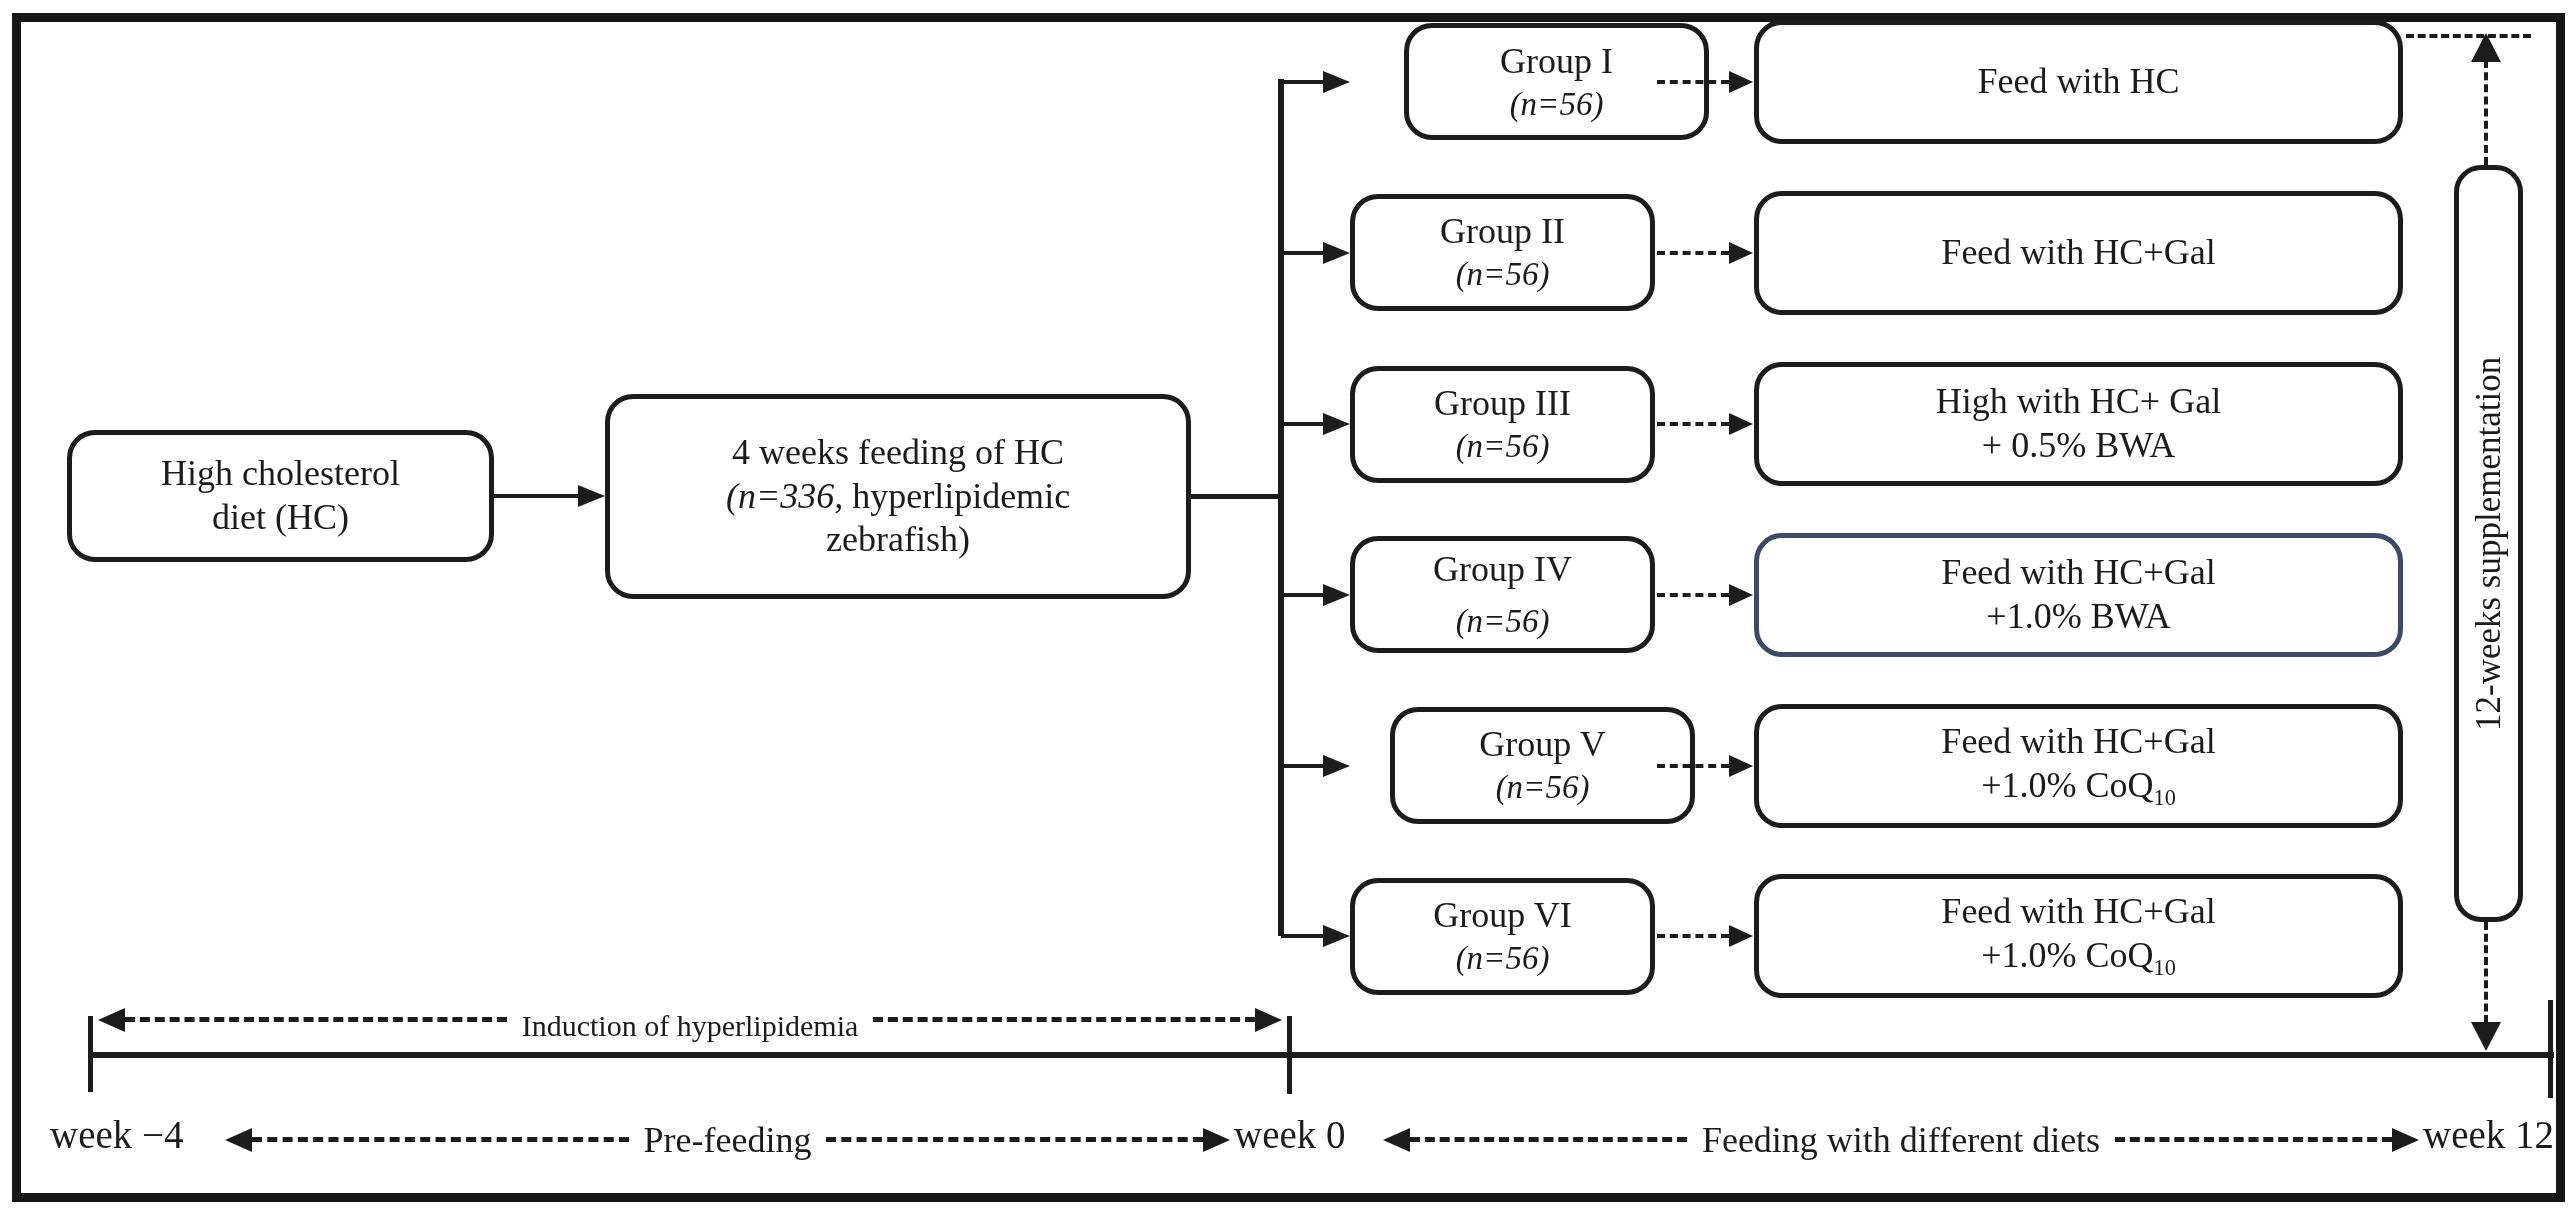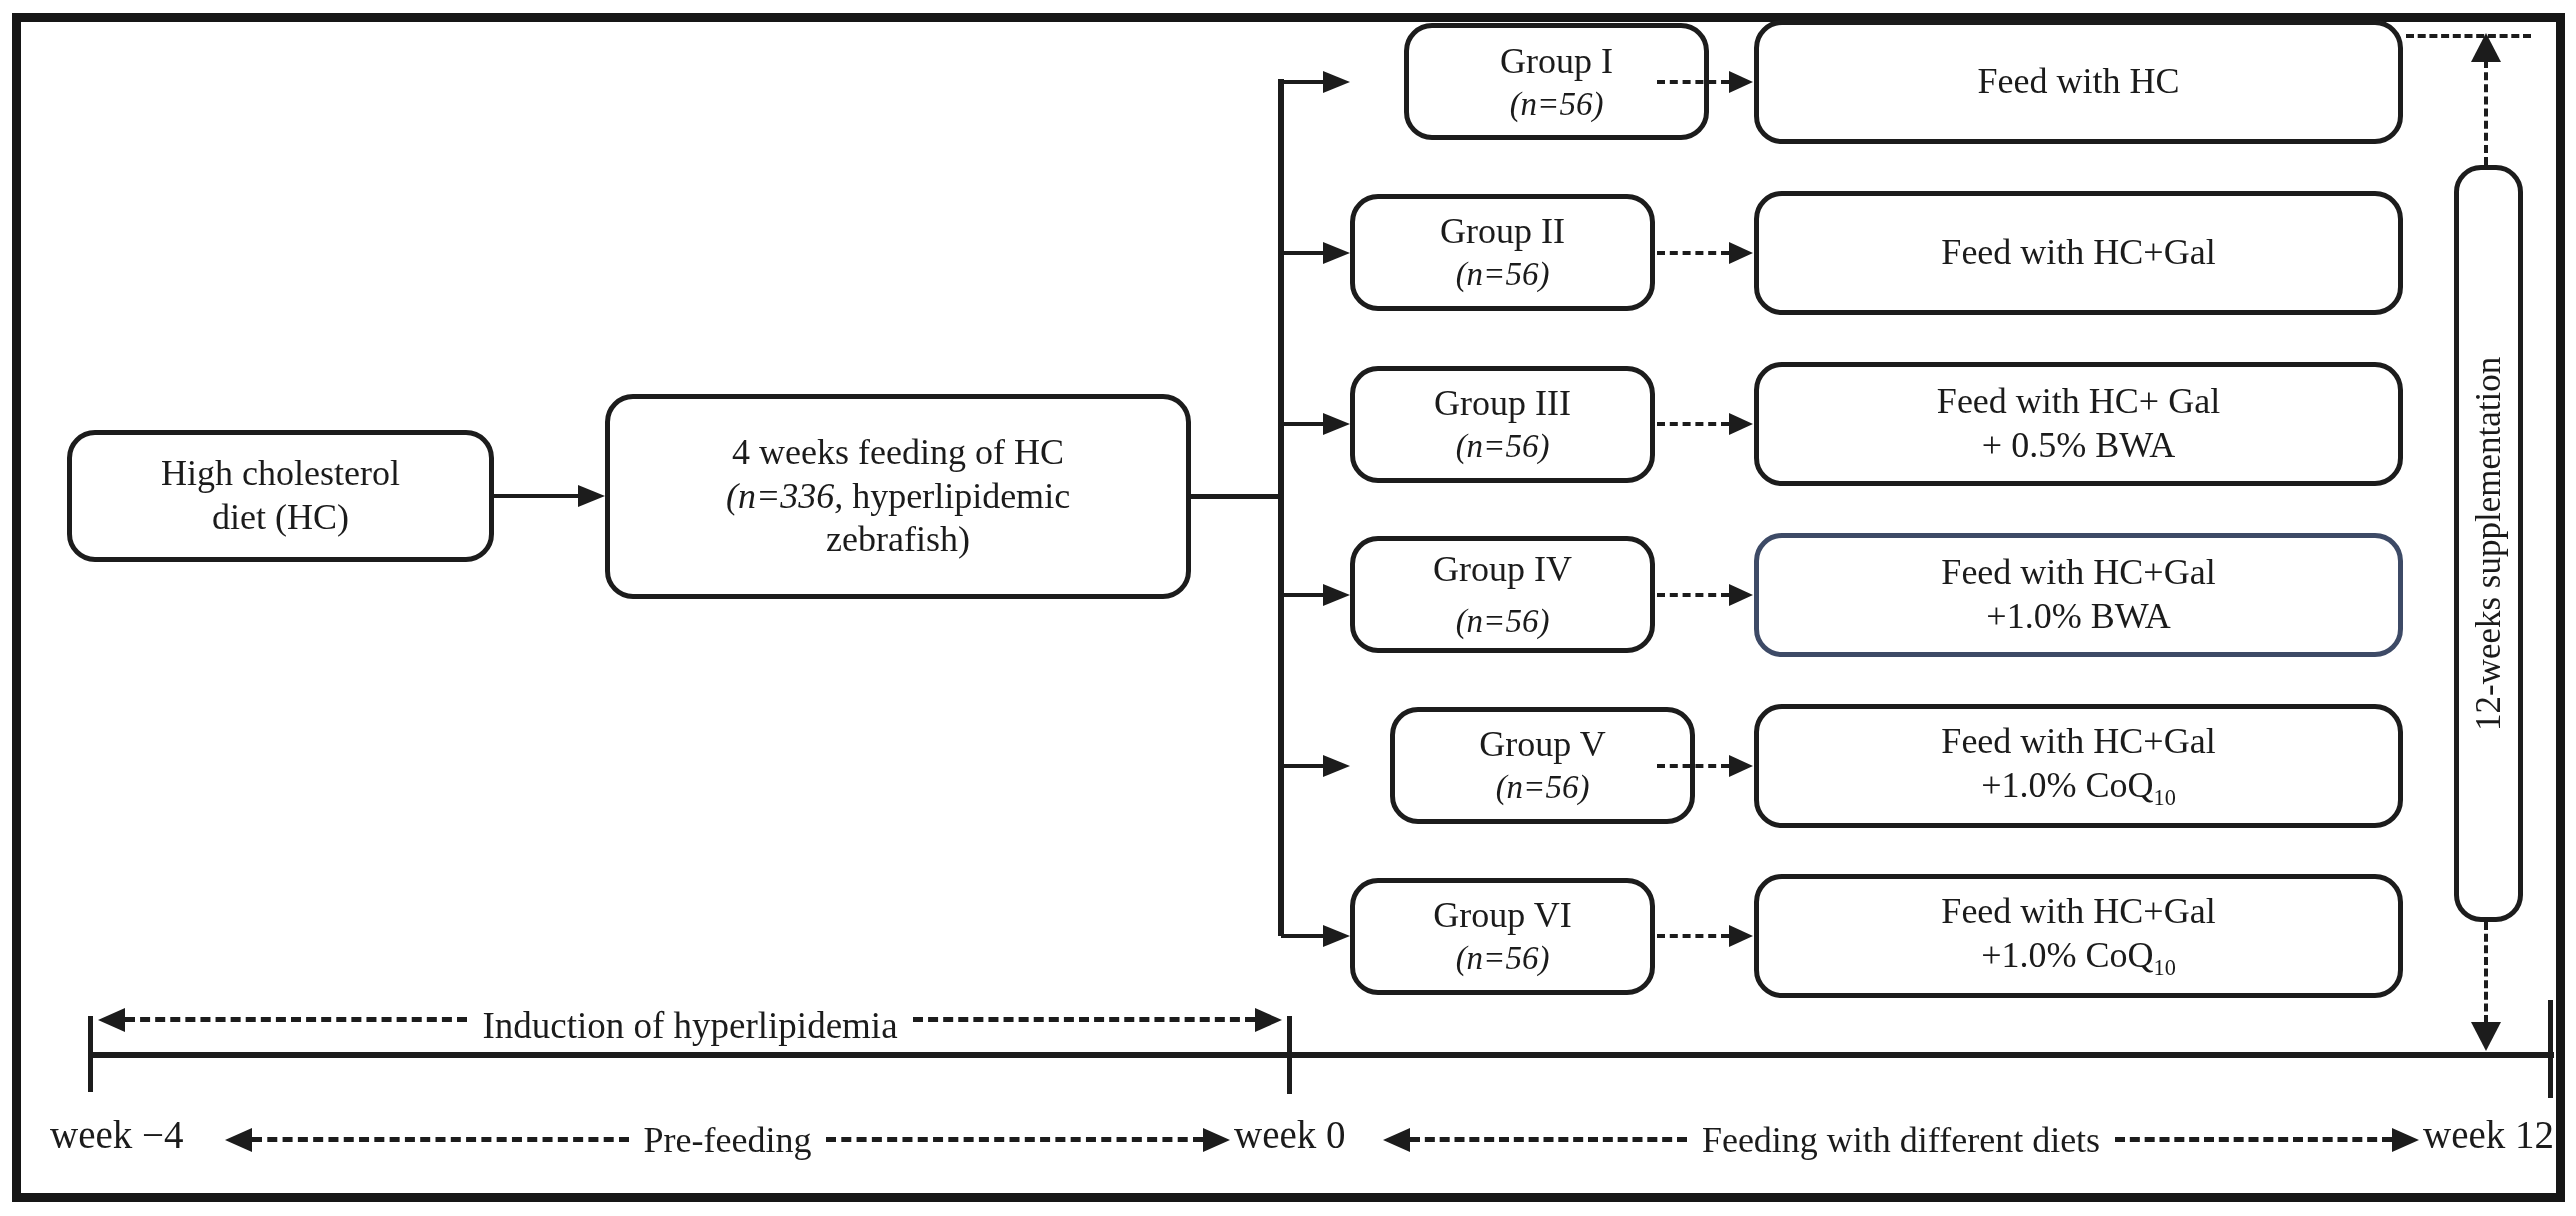--- a/index.html
+++ b/index.html
@@ -142,21 +142,21 @@
       <div class="hd"></div>
     </div>
 
   <div class="abs node" style="left:1754px;top:20px;width:649px;height:124px;">
       <span>Feed with HC</span>
     </div>
   <div class="abs node" style="left:1754px;top:191px;width:649px;height:124px;">
       <span>Feed with HC+Gal</span>
     </div>
   <div class="abs node" style="left:1754px;top:362px;width:649px;height:124px;">
-      <span>Feed with HC+ Gal</span>
+      <span>High with HC+ Gal</span>
       <span class="l2">+ 0.5% BWA</span>
     </div>
   <div class="abs node navy" style="left:1754px;top:533px;width:649px;height:124px;">
       <span>Feed with HC+Gal</span>
       <span class="l2">+1.0% BWA</span>
     </div>
   <div class="abs node" style="left:1754px;top:704px;width:649px;height:124px;">
       <span>Feed with HC+Gal</span>
       <span><span>+1.0% CoQ</span><sub>10</sub></span>
     </div>
@@ -170,21 +170,21 @@
   <div class="abs vdash" style="left:2484px;top:60px;height:105px;"></div>
   <div class="abs" id="supplement-box" style="left:2454px;top:165px;width:69px;height:757px;">
       <span>12-weeks supplementation</span>
     </div>
   <div class="abs vdash" style="left:2484px;top:922px;height:101px;"></div>
   <div class="abs tri-down" style="left:2471px;top:1022px;"></div>
 
   <div class="abs dbl" style="left:98px;top:1006px;width:1184px;height:27px;">
     <div class="hl"></div>
     <div class="dln"></div>
-    <div class="lab" style="font-size:37px;margin-top:12px;">Induction of hyperlipidemia</div>
+    <div class="lab" style="font-size:30px;margin-top:12px;">Induction of hyperlipidemia</div>
     <div class="dln"></div>
     <div class="hr"></div>
   </div>
 
   <div class="abs hline" style="left:88px;top:1052px;width:2466px;height:5.8px;"></div>
   <div class="abs vline" style="left:88px;top:1016px;width:5.3px;height:76px;"></div>
   <div class="abs vline" style="left:1287px;top:1016px;width:5.3px;height:78px;"></div>
   <div class="abs vline" style="left:2548px;top:1000px;width:5.3px;height:98px;"></div>
 
   <div class="abs wk" style="left:50px;top:1112px;">week −4</div>

